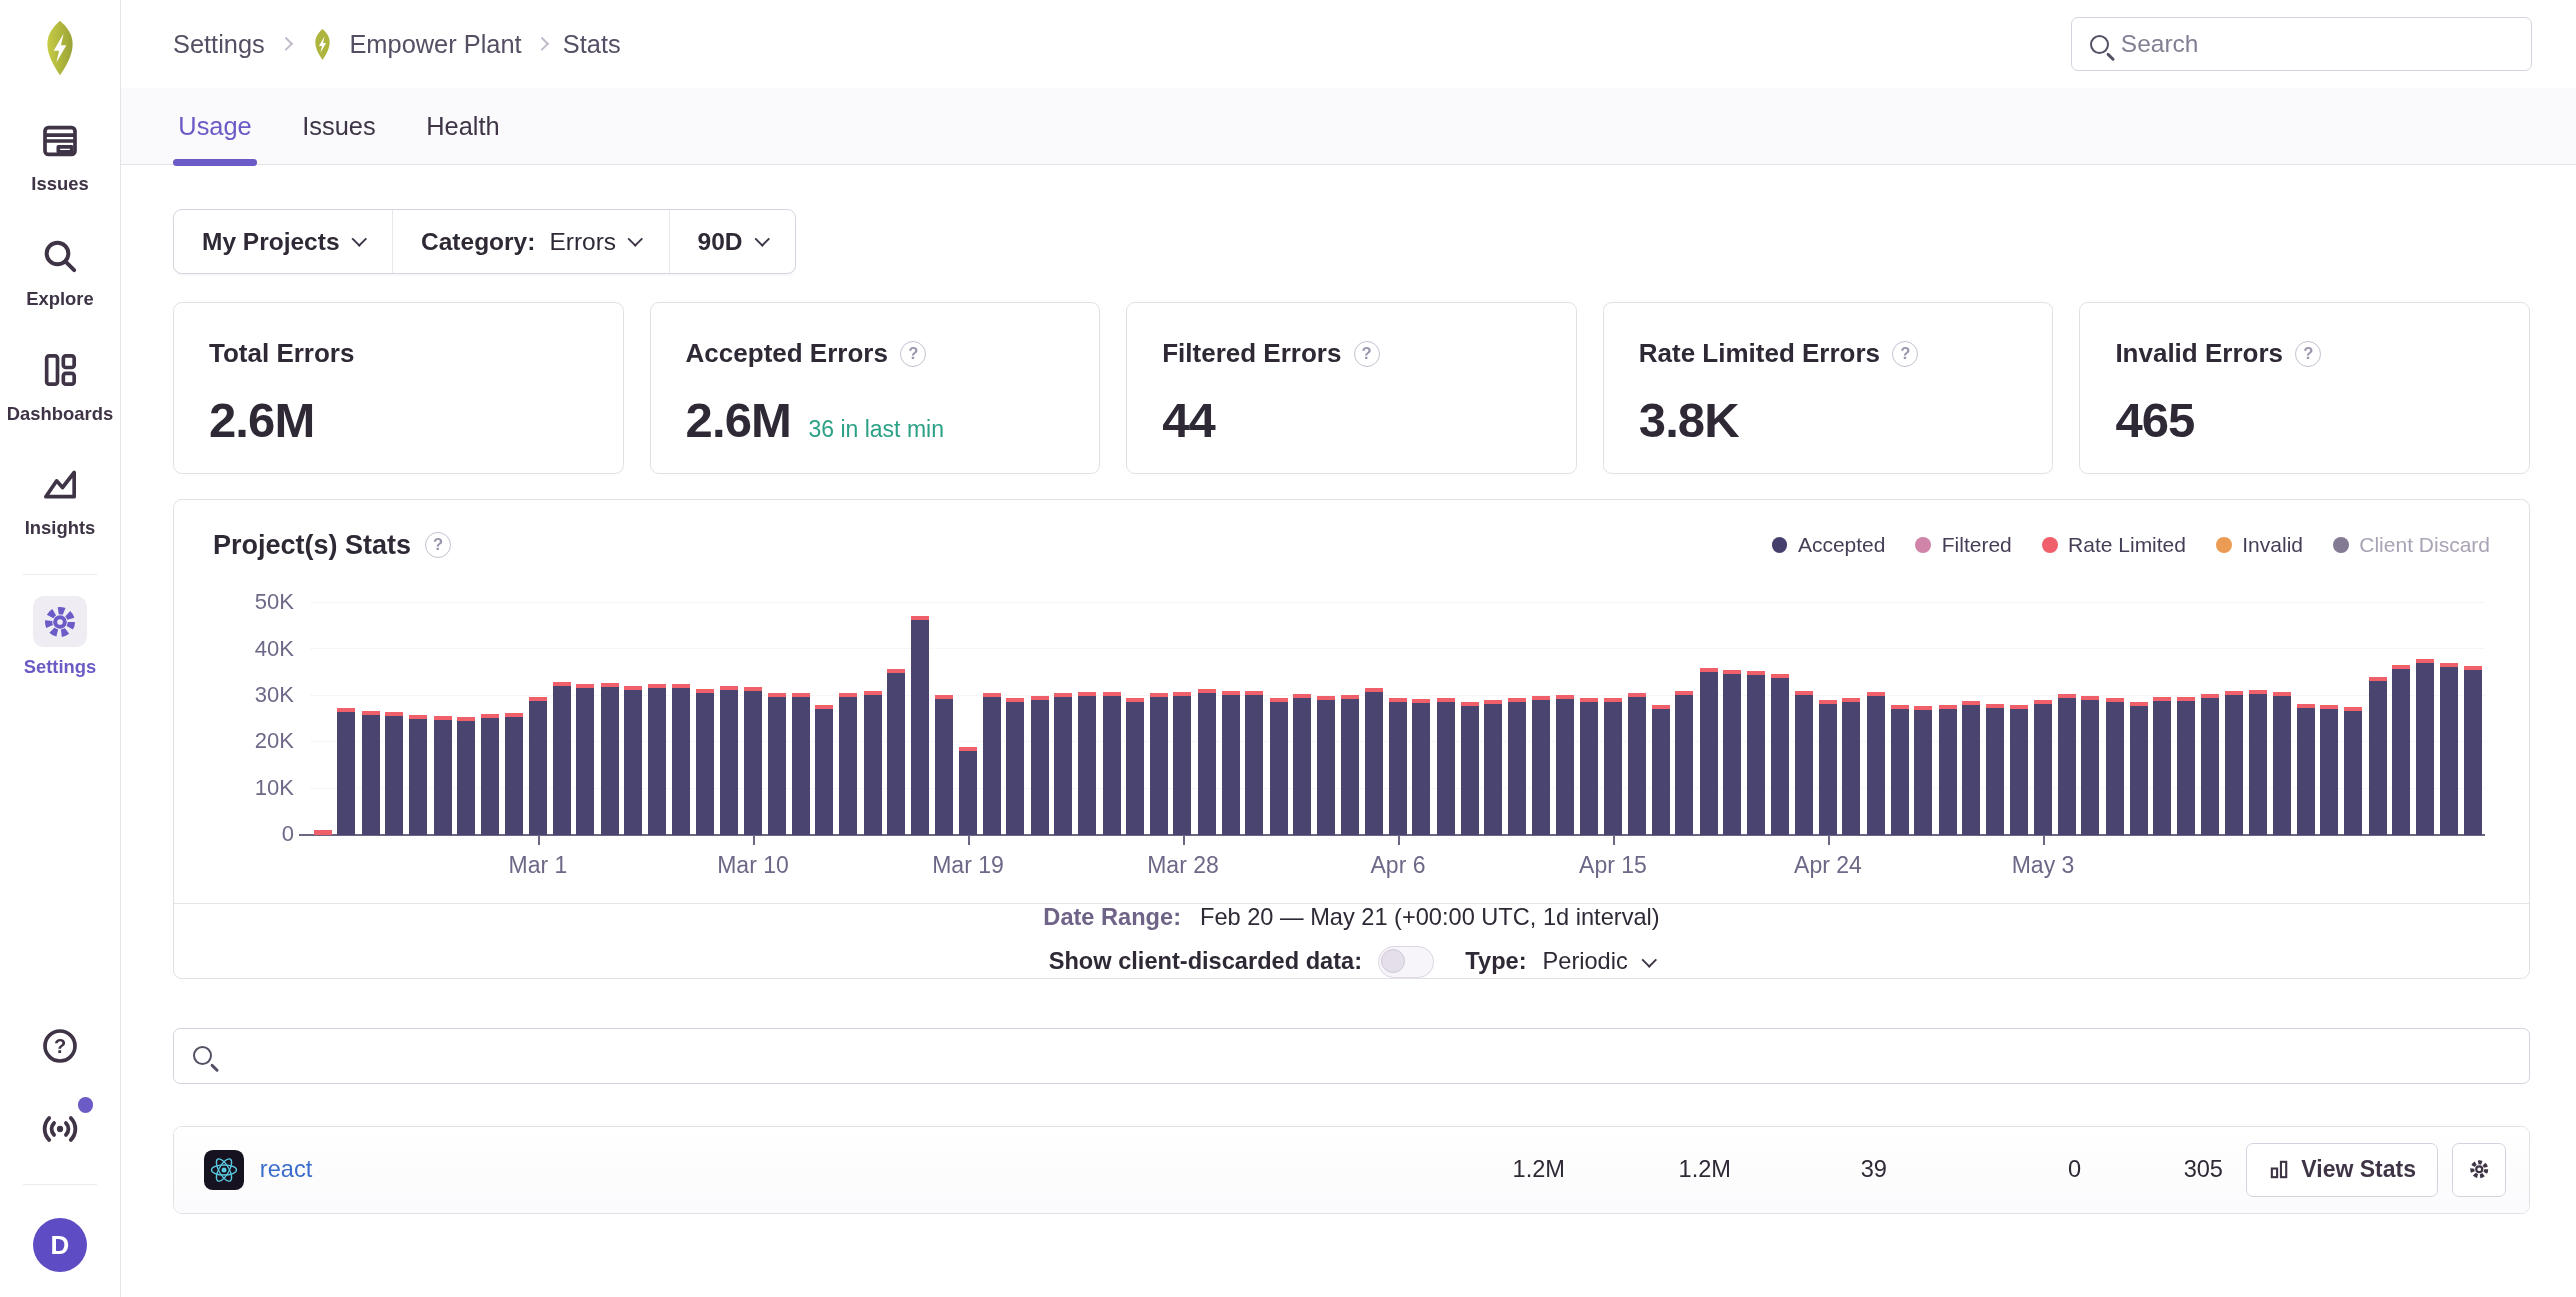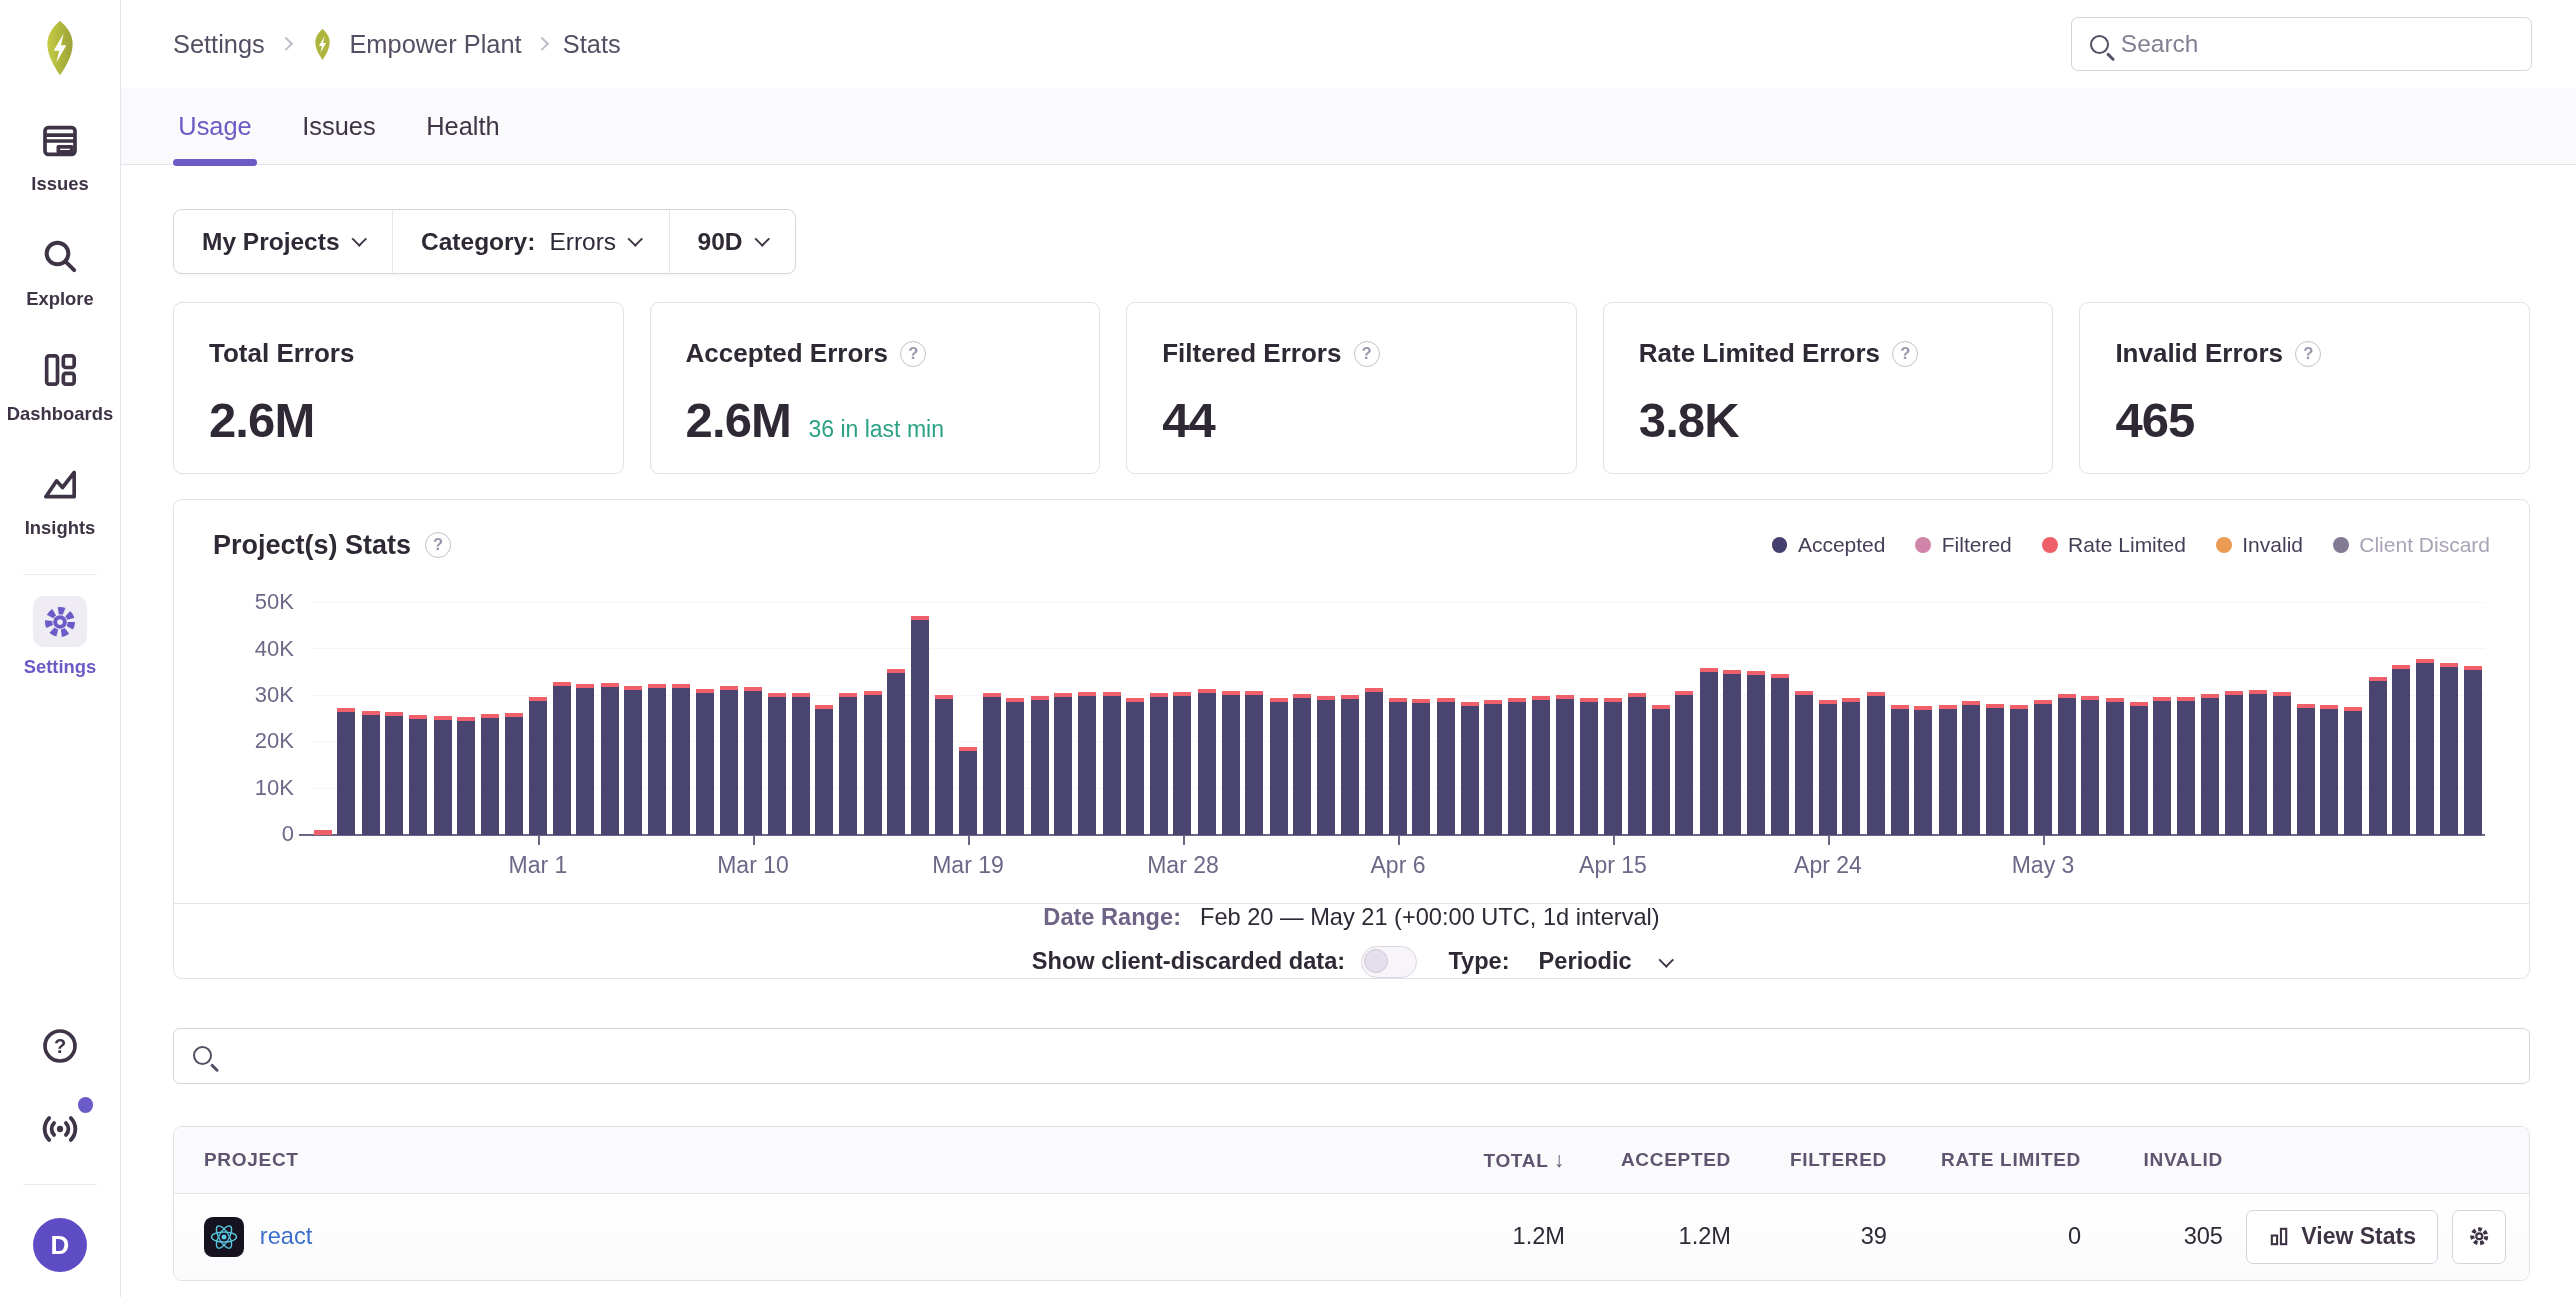--- a/index.html
+++ b/index.html
@@ -84,21 +84,21 @@
   .xlabel-space { height:68px; }
 
   .chart-foot { border-top:1.8px solid #e7e3ea; height:75px; display:flex; align-items:center; justify-content:space-between; padding:0 35px;flex-direction:column; }
   .foot-left { display:flex; align-items:center; gap:19px; font-size:23.6px; }
   .foot-label { color:#6f6487; font-weight:700; }
   .foot-value { color:#2f2936; }
   .foot-right { display:flex; align-items:center; gap:31.5px; font-size:23.6px; }
   .toggle-row { display:flex; align-items:center; gap:15.8px; }
   .toggle { width:56px; height:31.5px; border-radius:15.8px; background:#f7f5f9; border:1.8px solid #ddd7e3; position:relative; cursor:pointer; }
   .toggle .knob { position:absolute; top:1.8px; left:1.8px; width:24.5px; height:24.5px; border-radius:50%; background:#e4dfeb; border:1.8px solid #cfc8d8; }
-  .type-row { display:flex; align-items:center; gap:29px; cursor:pointer;font-weight:bold; }
+  .type-row { display:flex; align-items:center; gap:16px; cursor:pointer; }
 
   
   .proj-filter { margin-top:49px; height:56px; border:1.8px solid #d8d2de; border-radius:7px; display:flex; align-items:center; gap:14px; padding:0 19px; background:#fff; }
   .proj-filter input { border:0; outline:none; flex:1; font-size:24.5px; font-family:"Liberation Sans",sans-serif; color:#2f2936; background:transparent; }
   .proj-filter input::placeholder { color:#847e93; }
 
   
   .table-panel { margin-top:42px; border:1.8px solid #e3dfe7; border-radius:8.8px; overflow:hidden; background:#fff; }
   .thead { display:flex; align-items:center; background:#faf9fb; border-bottom:1.8px solid #e6e2ea; height:67px; font-size:19px; font-weight:700; letter-spacing:0.7px; color:#5f5570; }
   .trow { display:flex; align-items:center; height:86px; font-size:23.6px; background:linear-gradient(#ffffff, #fbfafc); }
@@ -665,31 +665,20 @@
         </div>
       </div>
 
       
       <div class="proj-filter">
         <span class="mag"></span>
       </div>
 
       
       <div class="table-panel">
-        <div class="thead">
-          <span class="c-project">
-              <span>PROJECT</span>
-            </span>
-          <span class="c-num"><span>TOTAL</span><span class="sort-arrow">↓</span></span>
-          <span class="c-num w2">ACCEPTED</span>
-          <span class="c-num w3">FILTERED</span>
-          <span class="c-num w4">RATE LIMITED</span>
-          <span class="c-num w5">INVALID</span>
-          <span class="c-actions"></span>
-        </div>
         <div class="trow">
           <span class="c-project">
             <span class="proj-avatar">
               <svg width="30" height="30" viewBox="0 0 24 24" fill="none" stroke="#5ac8e0" stroke-width="1.1">
                 <circle cx="12" cy="12" r="2" fill="#5ac8e0" stroke="none"></circle>
                 <ellipse cx="12" cy="12" rx="10" ry="4"></ellipse>
                 <ellipse cx="12" cy="12" rx="10" ry="4" transform="rotate(60 12 12)"></ellipse>
                 <ellipse cx="12" cy="12" rx="10" ry="4" transform="rotate(120 12 12)"></ellipse>
               </svg>
             </span>

